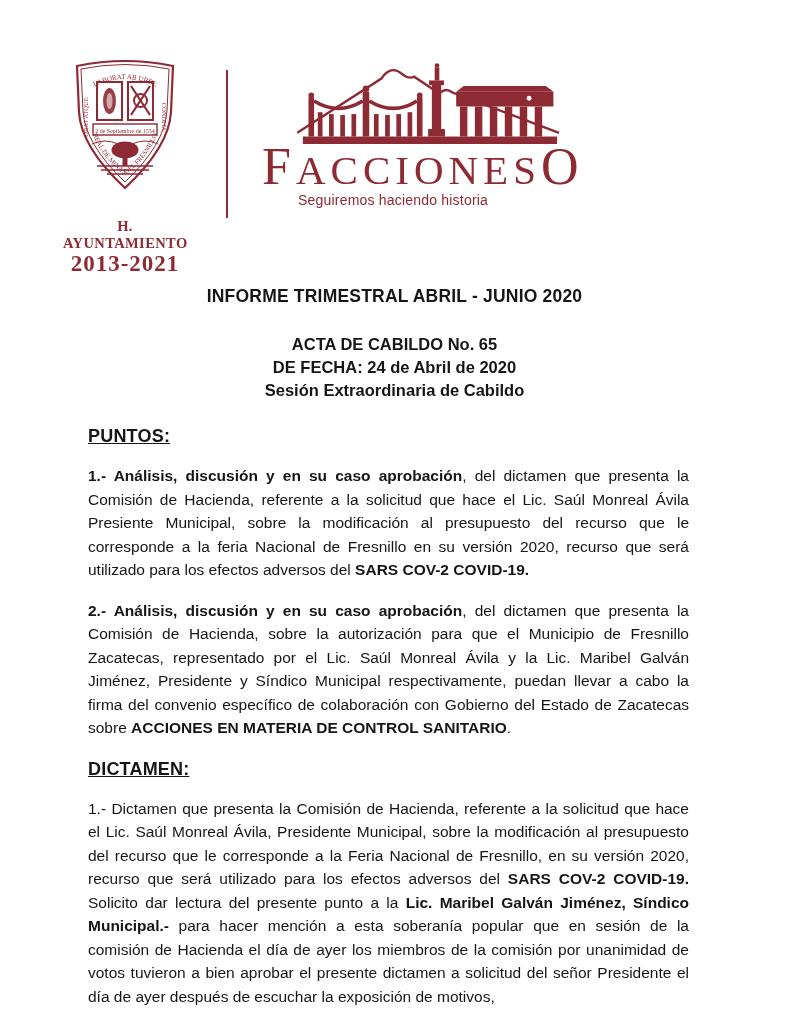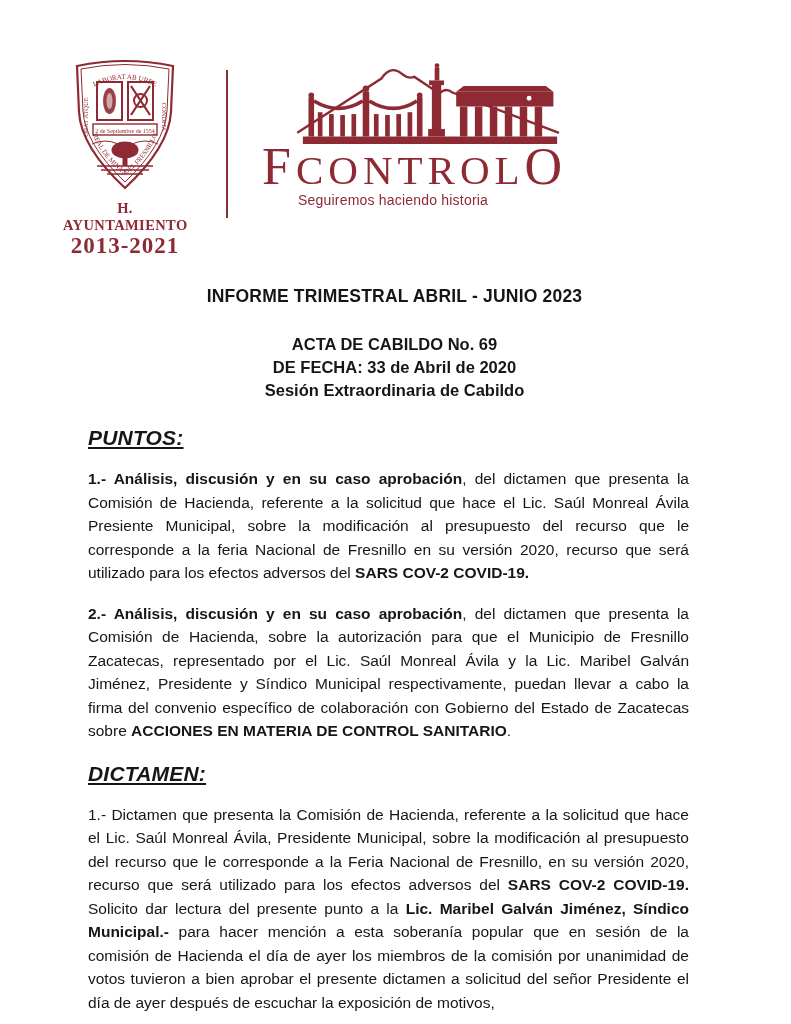--- a/index.html
+++ b/index.html
@@ -10,21 +10,21 @@
     background: #ffffff;
     font-family: "Liberation Sans", sans-serif;
     color: #161616;
     overflow: hidden;
   }
   
   .hdr { position: relative; height: 230px; }
   .crest { position: absolute; left: 63px; top: 54px; width: 124px; text-align: center; color: #8e2a33; }
   .crest-inst {
     font-family: "Liberation Serif", serif;
-    font-weight: bold; font-size: 14.5px; letter-spacing: .4px; margin-top: 2px;
+    font-weight: bold; font-size: 14.5px; letter-spacing: .4px; margin-top: 20px;
   }
   .crest-period {
     font-family: "Liberation Serif", serif;
     font-weight: bold; font-size: 23px; letter-spacing: 1px; line-height: 1;
   }
   .hdr-sep { position: absolute; left: 226px; top: 70px; width: 2px; height: 148px; background: #8e2a33; }
   .brand { position: absolute; left: 262px; top: 58px; width: 330px; }
   .brand-skyline { display: block; margin-left: 22px; }
   .wordmark {
     font-family: "Liberation Serif", serif;
@@ -39,22 +39,22 @@
     margin: 1px 0 0 36px; letter-spacing: .2px;
   }
   
   .doc { padding: 0 90px 0 88px; }
   .title-main {
     margin: 56px 0 0 0; text-align: center;
     font-size: 17.5px; font-weight: bold; letter-spacing: .2px;
   }
   .subtitle { margin-top: 26px; text-align: center; font-weight: bold; font-size: 16.5px; line-height: 23px; }
   .sec-heading {
-    margin: 24px 0 0 0; font-size: 21px; font-weight: bold;
-    text-decoration: underline; letter-spacing: .2px; font-style: italic;
+    margin: 24px 0 0 0; font-size: 18px; font-weight: bold;
+    text-decoration: underline; letter-spacing: .2px;
   }
   .para {
     margin: 17px 12px 0 0;
     font-size: 15.5px; line-height: 23.5px;
     text-align: justify;
   }
   .b { font-weight: bold; }
   .dictamen-heading { margin-top: 19px; }
 </style>
 </head>
@@ -152,34 +152,34 @@
           <rect x="214" y="52" width="8" height="32"></rect>
             <rect x="230" y="52" width="8" height="32"></rect>
           <rect x="246" y="52" width="8" height="32"></rect>
             <rect x="262" y="52" width="8" height="32"></rect>
         </g>
 
         <rect x="14" y="84" width="272" height="8" fill="#8e2a33"></rect>
       </svg>
       <div class="wordmark">
         <span class="wm-big">F</span>
-          <span class="wm-mid">CONTROL</span>
+          <span class="wm-mid">ACCIONES</span>
           <span class="wm-big">O</span>
       </div>
       <div class="tagline">Seguiremos haciendo historia</div>
     </div>
   </div>
 
   <div class="doc">
 
-    <div class="title-main">INFORME TRIMESTRAL ABRIL - JUNIO 2023</div>
+    <div class="title-main">INFORME TRIMESTRAL ABRIL - JUNIO 2020</div>
 
     <div class="subtitle">
-      <div>ACTA DE CABILDO No. 69</div>
-      <div>DE FECHA: 33 de Abril de 2020</div>
+      <div>ACTA DE CABILDO No. 65</div>
+      <div>DE FECHA: 24 de Abril de 2020</div>
       <div>Sesión Extraordinaria de Cabildo</div>
     </div>
 
     <div class="sec-heading">PUNTOS:</div>
 
     <p class="para"><span class="b">1.- Análisis, discusión y en su caso aprobación</span><span>, del dictamen que presenta la Comisión de Hacienda, referente a la solicitud que hace el Lic. Saúl Monreal Ávila Presiente Municipal, sobre la modificación al presupuesto del recurso que le corresponde a la feria Nacional de Fresnillo en su versión 2020, recurso que será utilizado para los efectos adversos del </span><span class="b">SARS COV-2 COVID-19.</span></p>
 
     <p class="para"><span class="b">2.- Análisis, discusión y en su caso aprobación</span><span>, del dictamen que presenta la Comisión de Hacienda, sobre la autorización para que el Municipio de Fresnillo Zacatecas, representado por el Lic. Saúl Monreal Ávila y la Lic. Maribel Galván Jiménez, Presidente y Síndico Municipal respectivamente, puedan llevar a cabo la firma del convenio específico de colaboración con Gobierno del Estado de Zacatecas sobre  </span><span class="b">ACCIONES EN MATERIA DE CONTROL SANITARIO</span><span>.</span></p>
 
     <div class="sec-heading dictamen-heading">DICTAMEN:</div>

